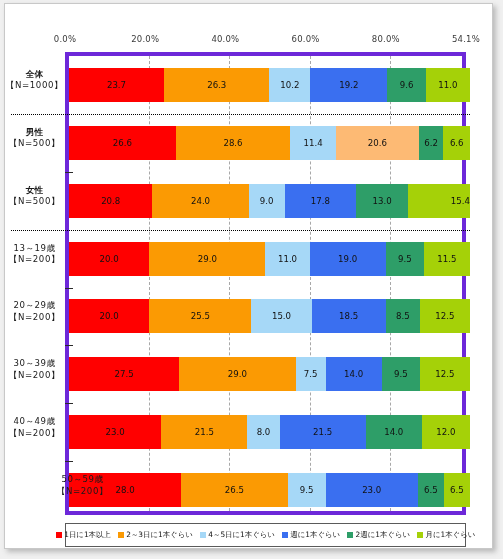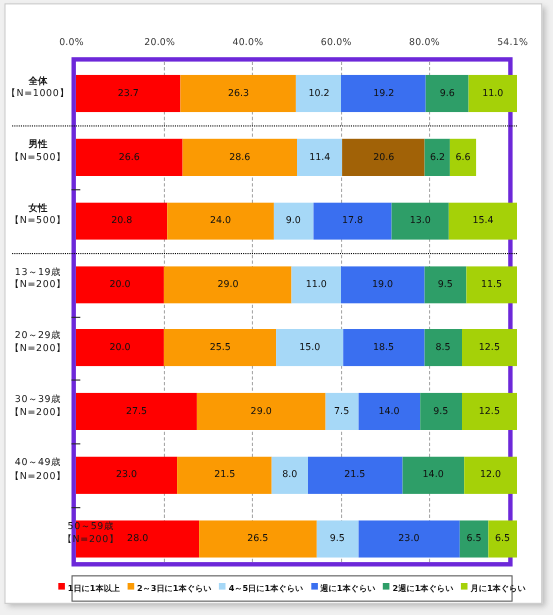--- a/index.html
+++ b/index.html
@@ -114,25 +114,25 @@
     width: 401px; height: 24px;
     border: 1px solid #5a5a5a;
     background: #ffffff;
     display: flex;
     align-items: center;
     justify-content: center;
     gap: 7px;
   }
   .legend-item {
     display: flex;
-    align-items: flex-start;
+    align-items: center;
     gap: 2.5px;
     font-size: 7.4px;
     color: #111111;
-    font-weight: bold;
+    font-weight: normal;
     white-space: nowrap;
   }
   .swatch {
     width: 6px; height: 6px;
     flex: none;
   }
 </style>
 </head>
 <body>
 
@@ -166,31 +166,31 @@
           <div class="seg" style="width: 76.992px; background: rgb(58, 111, 240);">
             <span>19.2</span>
           </div>
           <div class="seg" style="width: 38.496px; background: rgb(46, 158, 104);">
             <span>9.6</span>
           </div>
           <div class="seg" style="width: 44.11px; background: rgb(165, 209, 8);">
             <span>11.0</span>
           </div>
         </div>
-        <div class="bar-row" style="top: 69.8125px; width: 364px;">
+        <div class="bar-row" style="top: 69.8125px; width: 426px;">
           <div class="seg" style="width: 106.666px; background: rgb(255, 0, 0);">
             <span>26.6</span>
           </div>
           <div class="seg" style="width: 114.686px; background: rgb(251, 154, 3);">
             <span>28.6</span>
           </div>
           <div class="seg" style="width: 45.714px; background: rgb(166, 216, 247);">
             <span>11.4</span>
           </div>
-          <div class="seg" style="width: 82.606px; background: #a16207;">
+          <div class="seg" style="width: 82.606px; background: #fdba74;">
             <span>20.6</span>
           </div>
           <div class="seg" style="width: 24.862px; background: rgb(46, 158, 104);">
             <span>6.2</span>
           </div>
           <div class="seg" style="width: 26.466px; background: rgb(165, 209, 8);">
             <span>6.6</span>
           </div>
         </div>
         <div class="group-divider" style="top: 57.875px;"></div>
@@ -203,21 +203,21 @@
           </div>
           <div class="seg" style="width: 36.09px; background: rgb(166, 216, 247);">
             <span>9.0</span>
           </div>
           <div class="seg" style="width: 71.378px; background: rgb(58, 111, 240);">
             <span>17.8</span>
           </div>
           <div class="seg" style="width: 52.13px; background: rgb(46, 158, 104);">
             <span>13.0</span>
           </div>
-          <div class="seg" style="width: 61.754px; background: rgb(165, 209, 8);">
+          <div class="seg" style="width: 61.754px; background: rgb(165, 209, 8); justify-content: flex-end;">
             <span>15.4</span>
           </div>
         </div>
         <div class="row-divider" style="top: 115.75px;"></div>
         <div class="bar-row" style="top: 185.562px; width: 401px;">
           <div class="seg" style="width: 80.2px; background: rgb(255, 0, 0);">
             <span>20.0</span>
           </div>
           <div class="seg" style="width: 116.29px; background: rgb(251, 154, 3);">
             <span>29.0</span>

